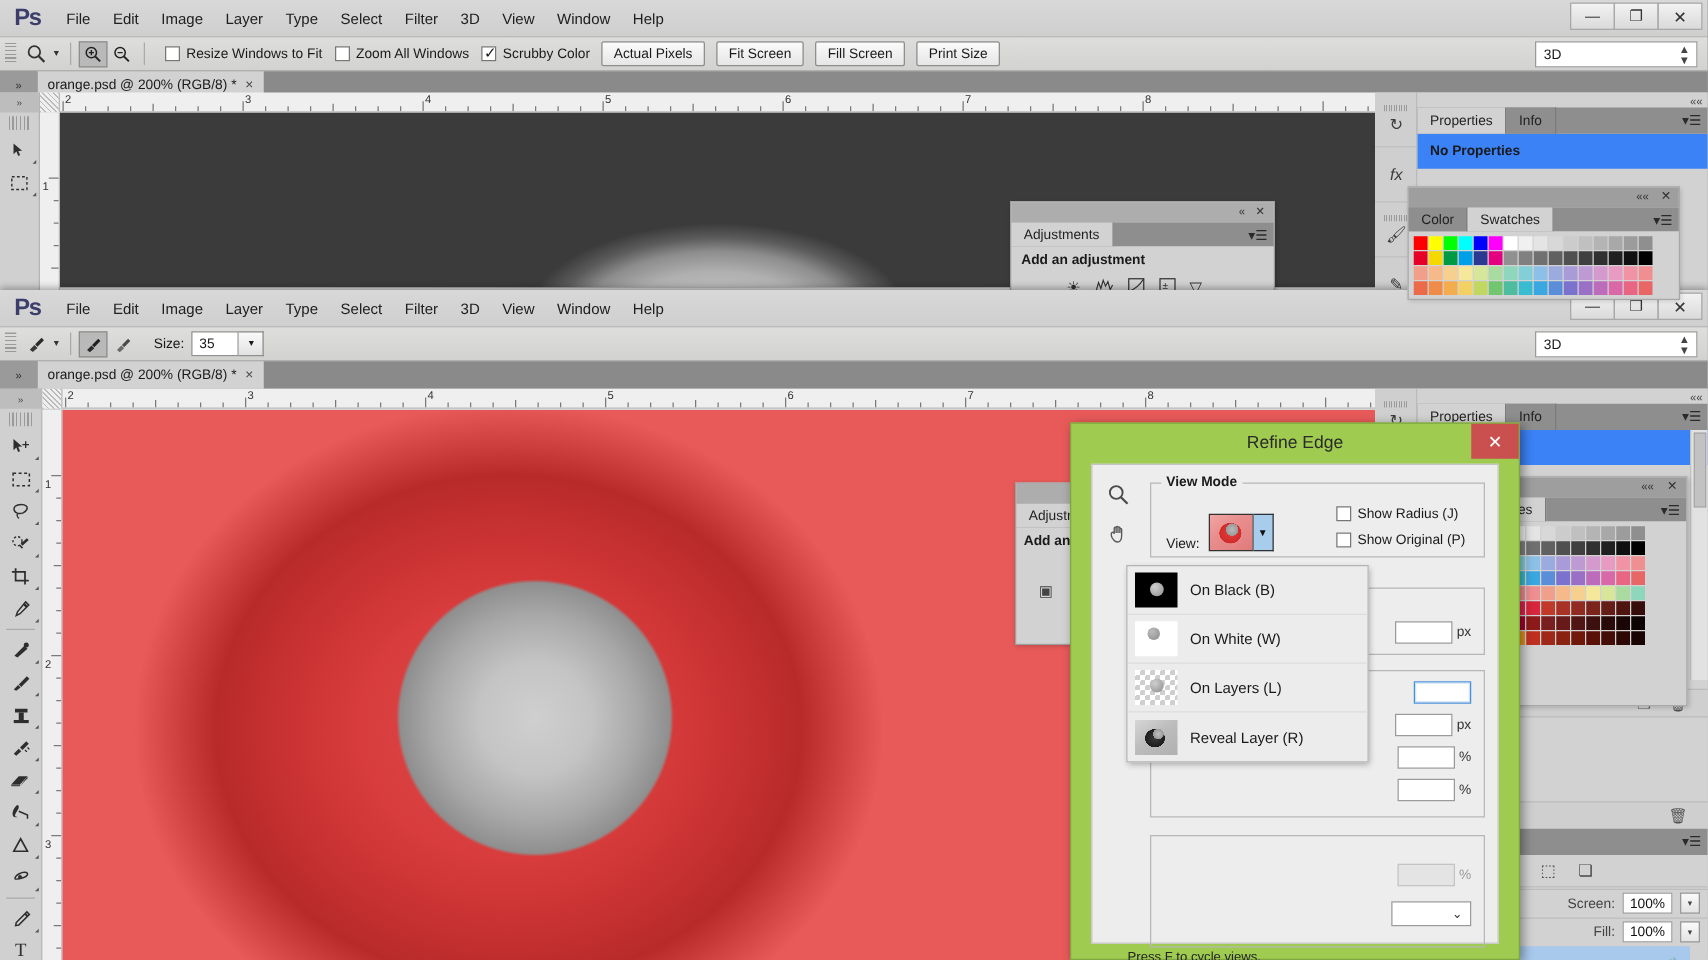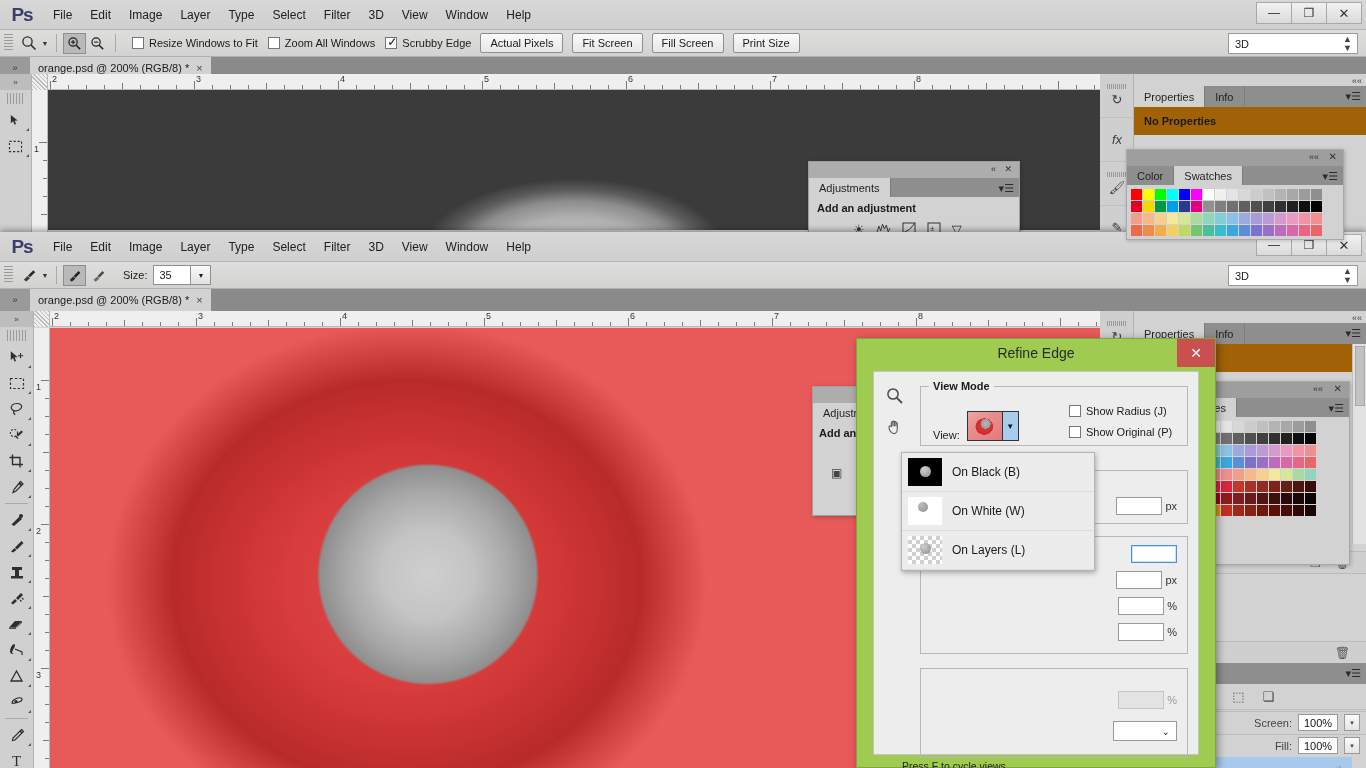--- a/index.html
+++ b/index.html
@@ -83,21 +83,21 @@
                  border-right:1px solid #b5b5b5; }
   .dockicon { width:34px; height:44px; display:flex; flex-direction:column; align-items:center;
               justify-content:center; border-bottom:1px solid #c0c0c0; color:#3c3c3c; font-size:13px; }
   .dockgrip { width:20px; height:5px; background:repeating-linear-gradient(to right,#9a9a9a 0 1px,transparent 1px 2px);
               margin-bottom:3px; }
   .paneltabs { height:21px; background:#8e8e8e; display:flex; align-items:stretch; position:relative; }
   .ptab { padding:0 10px; display:flex; align-items:center; font-size:11px; background:#8e8e8e; color:#1f1f1f;
           border-right:1px solid #7c7c7c; }
   .ptab.active { background:#d2d2d2; }
   .pmenu { position:absolute; right:5px; top:4px; font-size:11px; color:#2a2a2a; }
-  .panelbody { background:#a16207; padding:8px 10px; font-size:11px; font-weight:bold; }
+  .panelbody { background:#3b82f6; padding:8px 10px; font-size:11px; font-weight:bold; }
 
   
   .collapsebar { position:absolute; right:4px; top:2px; font-size:9px; color:#444; }
 
   
   .win2 { position:absolute; left:0; top:232px; width:1366px; height:536px;
           background:#d4d4d4; box-shadow:0 -2px 6px rgba(0,0,0,.35); }
 
   
   .toolpal { position:absolute; left:0; top:0; width:34px; bottom:0; background:#d0d0d0;
@@ -273,21 +273,21 @@
     <label class="cbwrap">
       <span class="cbox"></span>
       <span>Resize Windows to Fit</span>
     </label>
     <label class="cbwrap">
       <span class="cbox"></span>
       <span>Zoom All Windows</span>
     </label>
     <label class="cbwrap">
       <span class="cbox checked"></span>
-      <span>Scrubby Edge</span>
+      <span>Scrubby Color</span>
     </label>
 
     <div class="pbtn">Actual Pixels</div>
     <div class="pbtn">Fit Screen</div>
     <div class="pbtn">Fill Screen</div>
     <div class="pbtn">Print Size</div>
 
     <div class="wsmenu">
       <span>3D</span>
       <span class="spin">▲<br>▼</span>
@@ -1109,13 +1109,17 @@
     <span>On Black (B)</span>
   </div>
   <div class="vitem">
     <span class="vthumb th-white"></span>
     <span>On White (W)</span>
   </div>
   <div class="vitem">
     <span class="vthumb th-layers"></span>
     <span>On Layers (L)</span>
   </div>
+  <div class="vitem" style="border-bottom:none;">
+    <span class="vthumb th-reveal"></span>
+    <span>Reveal Layer (R)</span>
+  </div>
 </div>
 
 </body></html>

